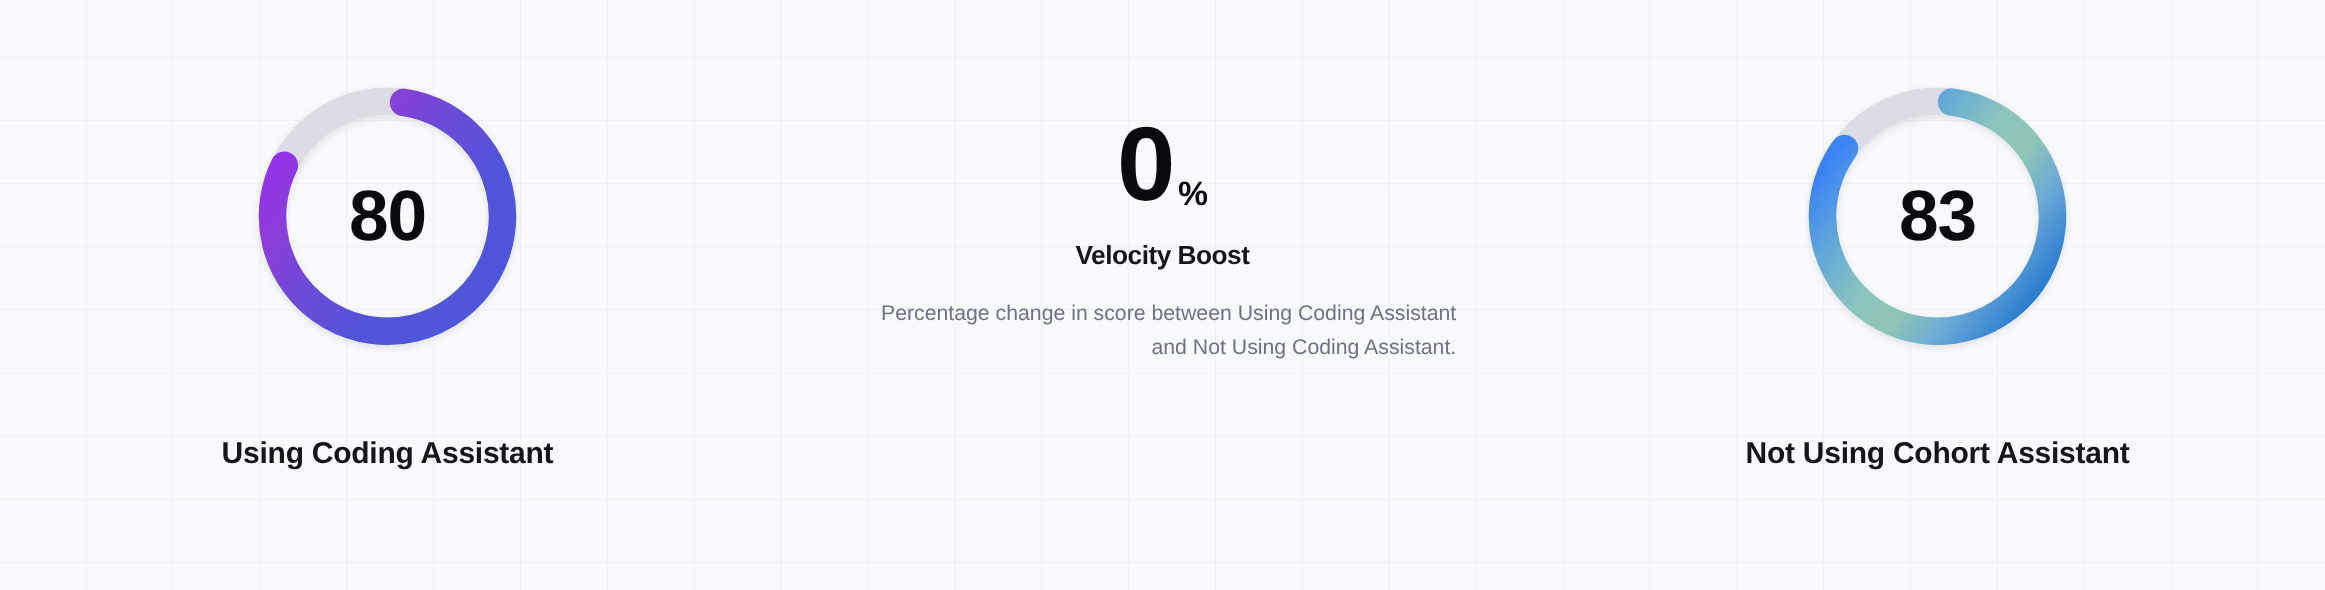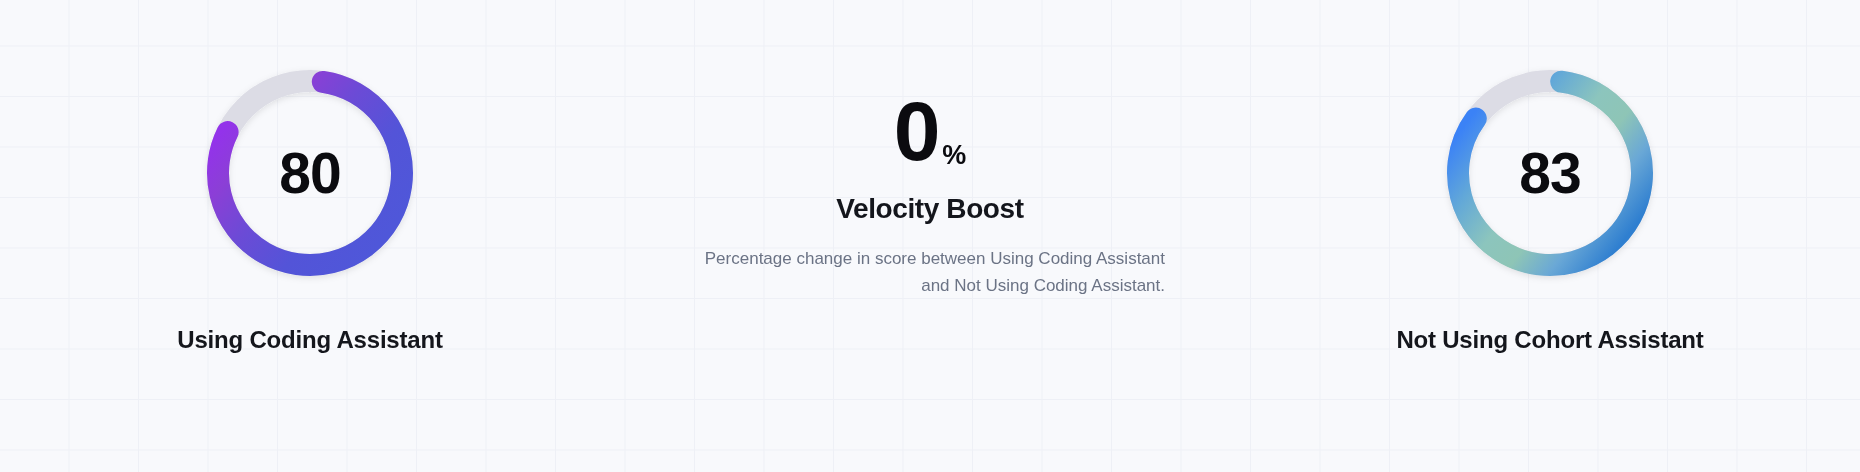--- a/index.html
+++ b/index.html
@@ -67,21 +67,21 @@
     justify-content: center;
     font-size: 57px;
     font-weight: 700;
     letter-spacing: -1px;
     color: #0b0b0f;
     line-height: 1;
   }
 
   
   .caption-block {
-    margin-top: 47px;
+    margin-top: 70px;
     text-align: center;
     width: 100%;
   }
   .caption-title {
     font-size: 24px;
     font-weight: 700;
     color: #14161c;
     line-height: 1.2;
     letter-spacing: -0.2px;
   }
@@ -115,21 +115,21 @@
   .delta-unit {
     font-size: 27px;
     font-weight: 700;
     color: #0b0b0f;
     margin-left: 4px;
     position: relative;
     top: 4px;
   }
   .mid-heading {
     margin-top: 21px;
-    font-size: 28px;
+    font-size: 21px;
     font-weight: 700;
     color: #14161c;
     letter-spacing: -0.4px;
     line-height: 1.15;
   }
   .mid-desc {
     margin-top: 20px;
     font-size: 17px;
     font-weight: 400;
     color: #6b7385;

